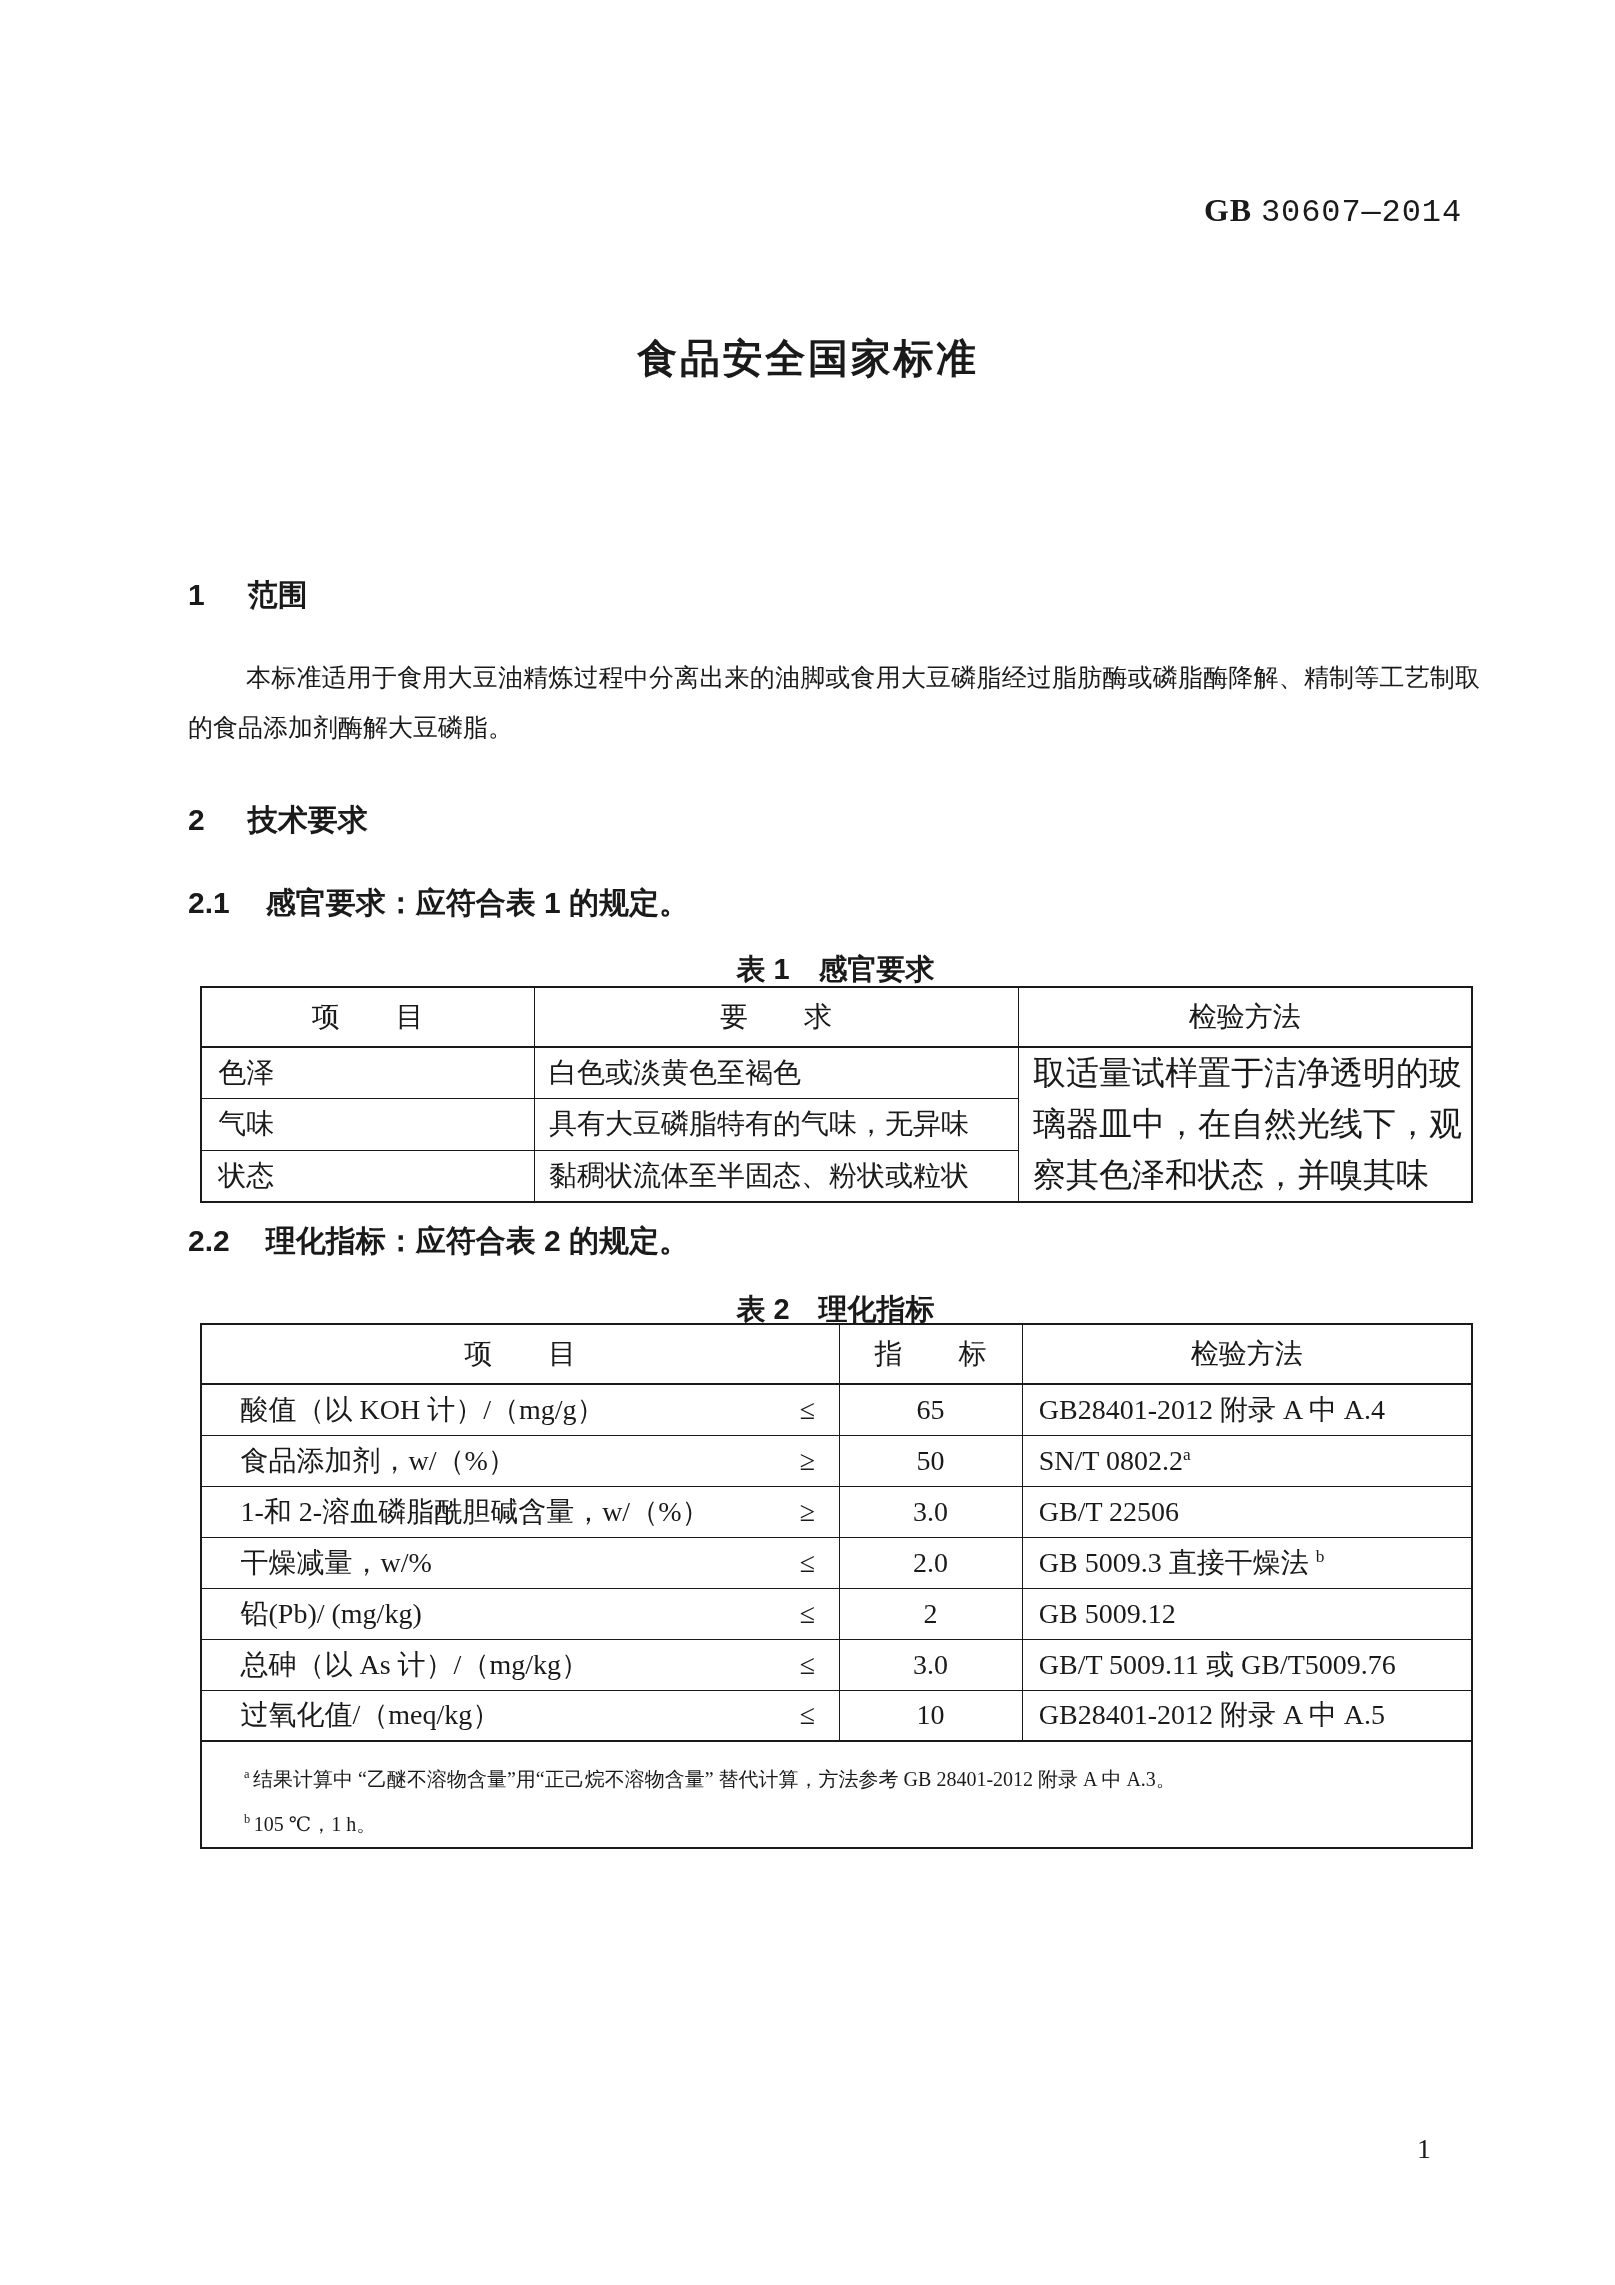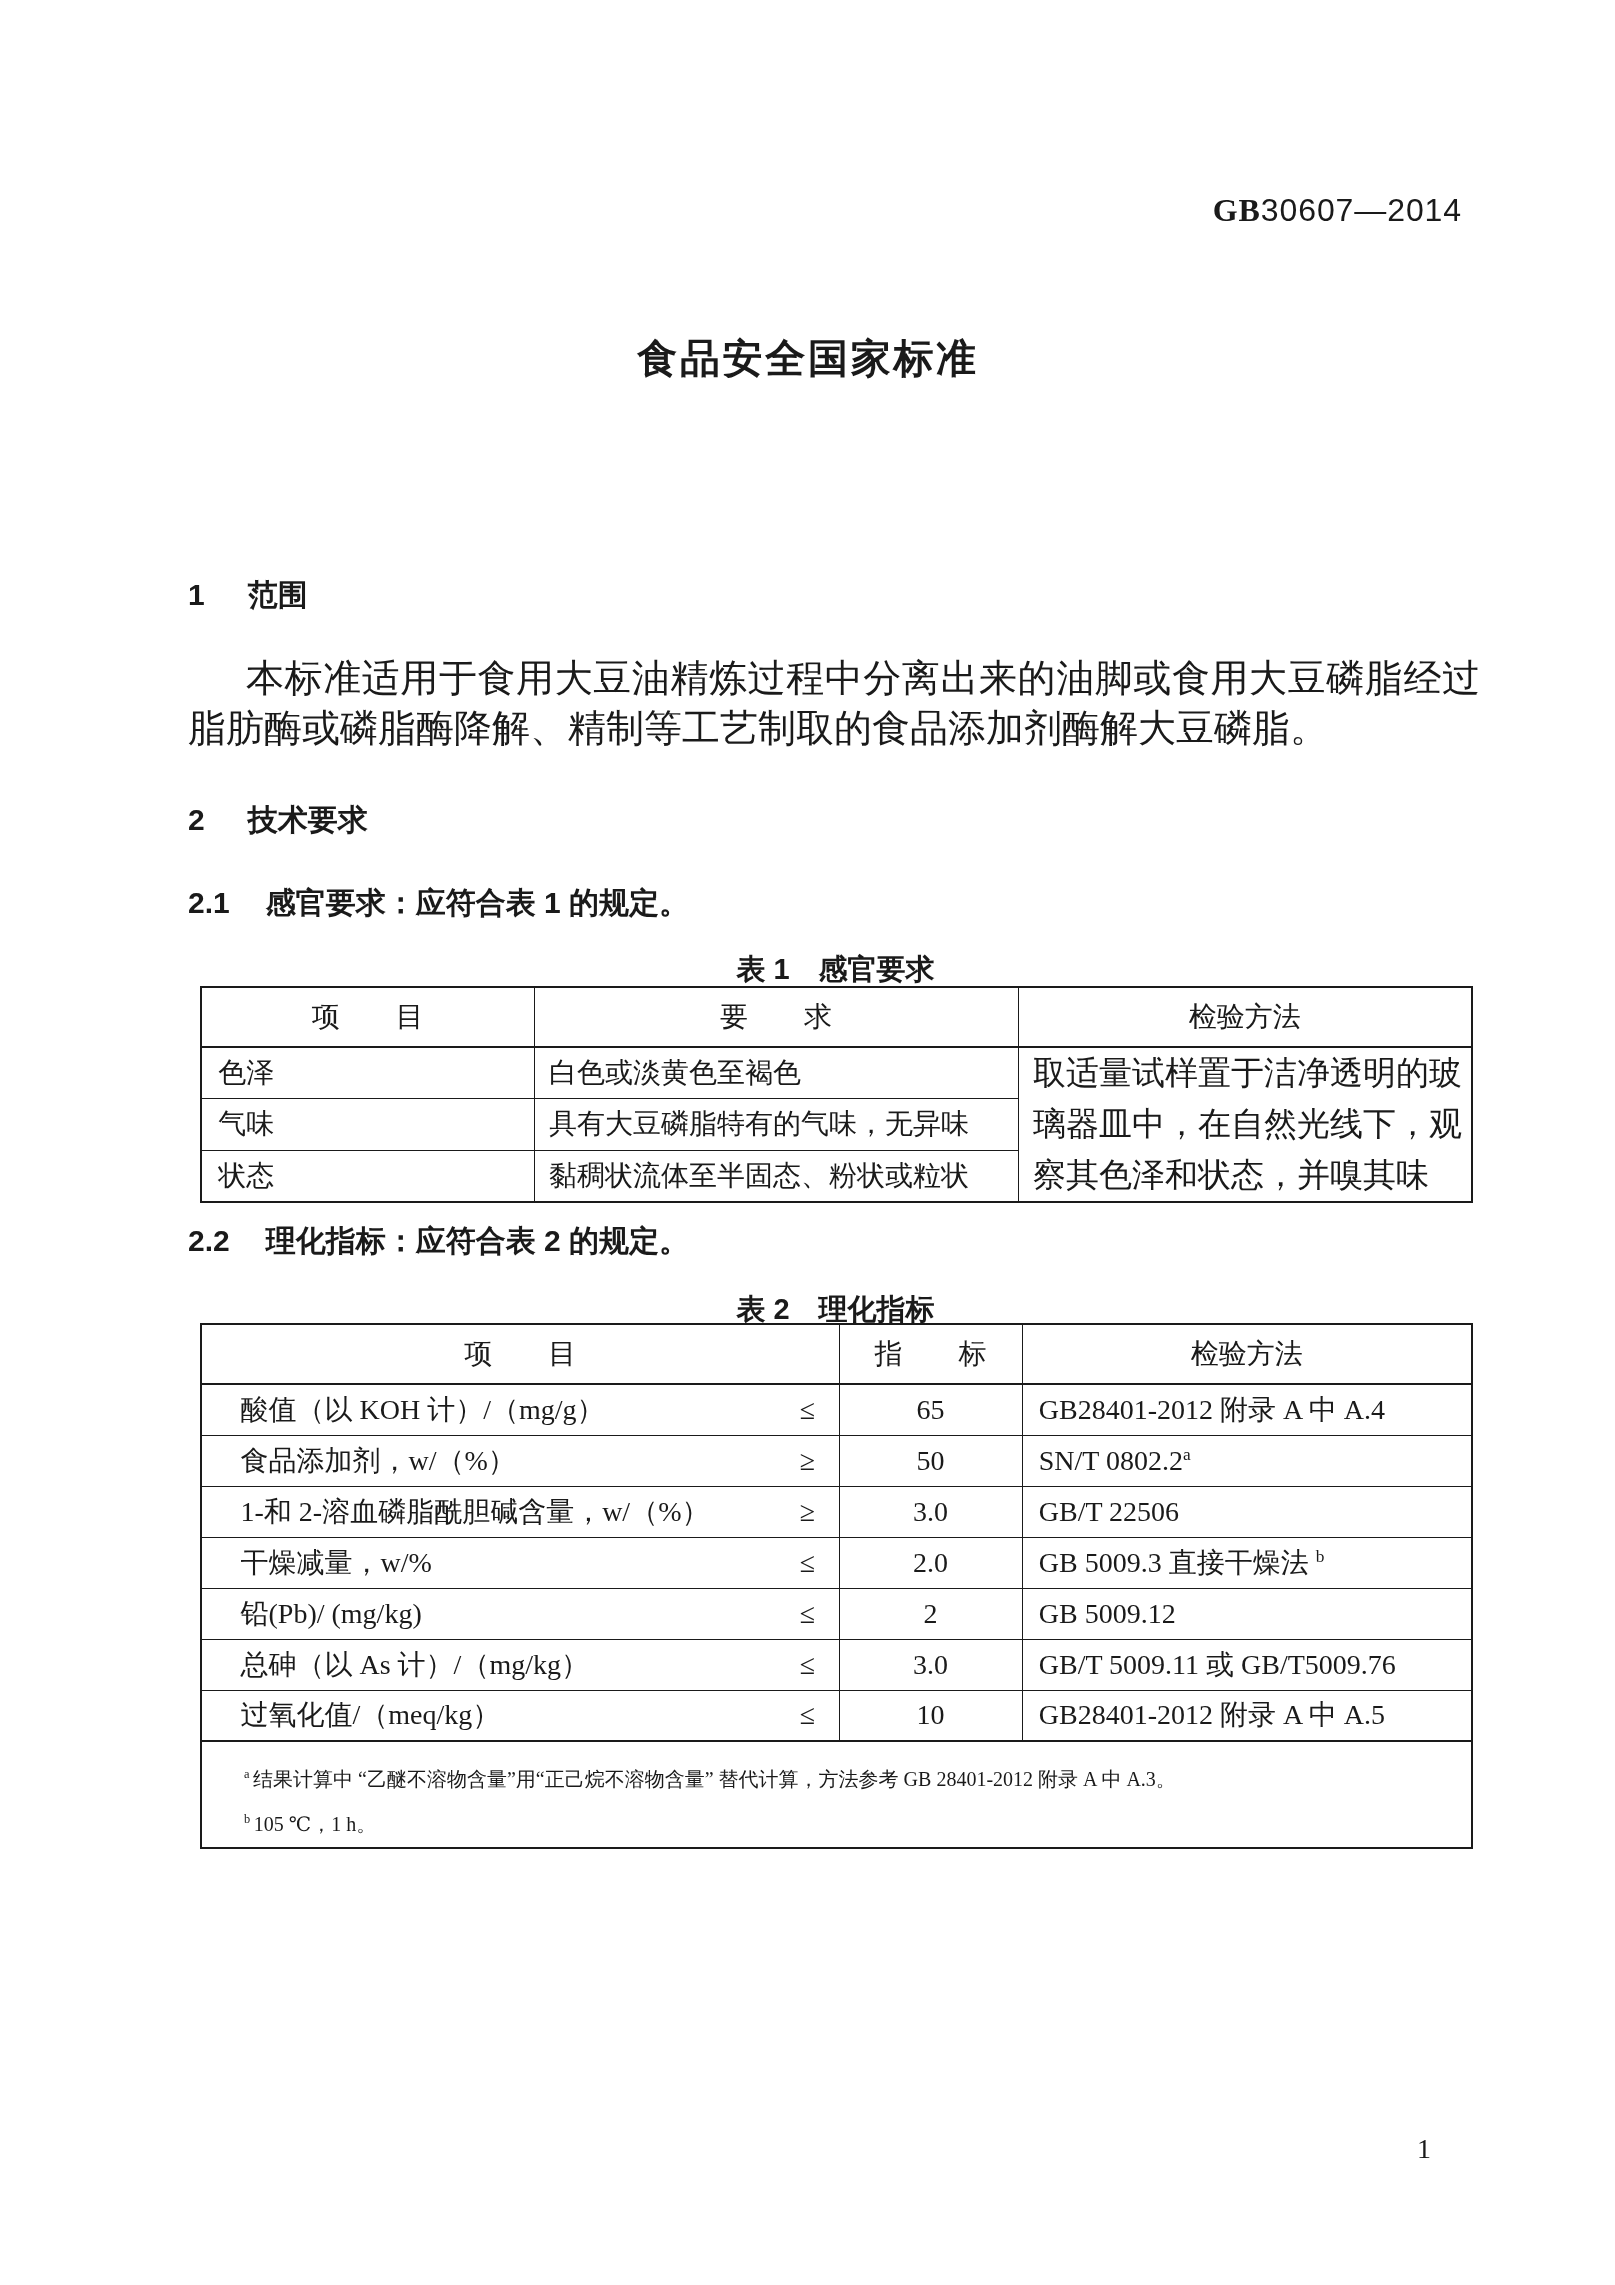--- a/index.html
+++ b/index.html
@@ -17,21 +17,21 @@
     background:var(--paper);
     color:var(--ink);
     overflow:hidden;
   }
   
   .doc-code{
     position:absolute;top:192px;right:154px;
     font-size:32px;letter-spacing:0.9px;white-space:nowrap;
   }
   .doc-code .gb{font-family:var(--serif);font-weight:bold;}
-  .doc-code .num{font-family:Liberation Sans, sans-serif;font-weight:normal;}
+  .doc-code .num{font-family:Liberation Mono, monospace;font-weight:normal;margin-left:9px;}
 
   
   .title1,.title2{
     position:absolute;left:0;width:100%;
     text-align:center;
     font-family:var(--sans);font-weight:bold;
     font-size:40px;letter-spacing:2.7px;
   }
   .title1{top:331px;}
   .title2{top:416px;}
@@ -46,21 +46,21 @@
   .heading .h-title{margin-left:43px;}
   .clause .h-title{margin-left:36px;}
   .sec1{top:575px;}
   .sec2{top:800px;}
   .c21{top:883px;}
   .c22{top:1221px;}
 
   
   .para{
     position:absolute;left:188px;top:653px;width:1292px;
-    font-family:var(--serif);font-size:38px;line-height:50px;
+    font-family:var(--serif);font-size:25px;line-height:50px;
     text-align:justify;text-indent:58px;
   }
 
   
   .tcaption{
     position:absolute;left:200px;width:1271px;
     text-align:center;
     font-family:var(--sans);font-weight:bold;font-size:29px;
     white-space:nowrap;
   }

